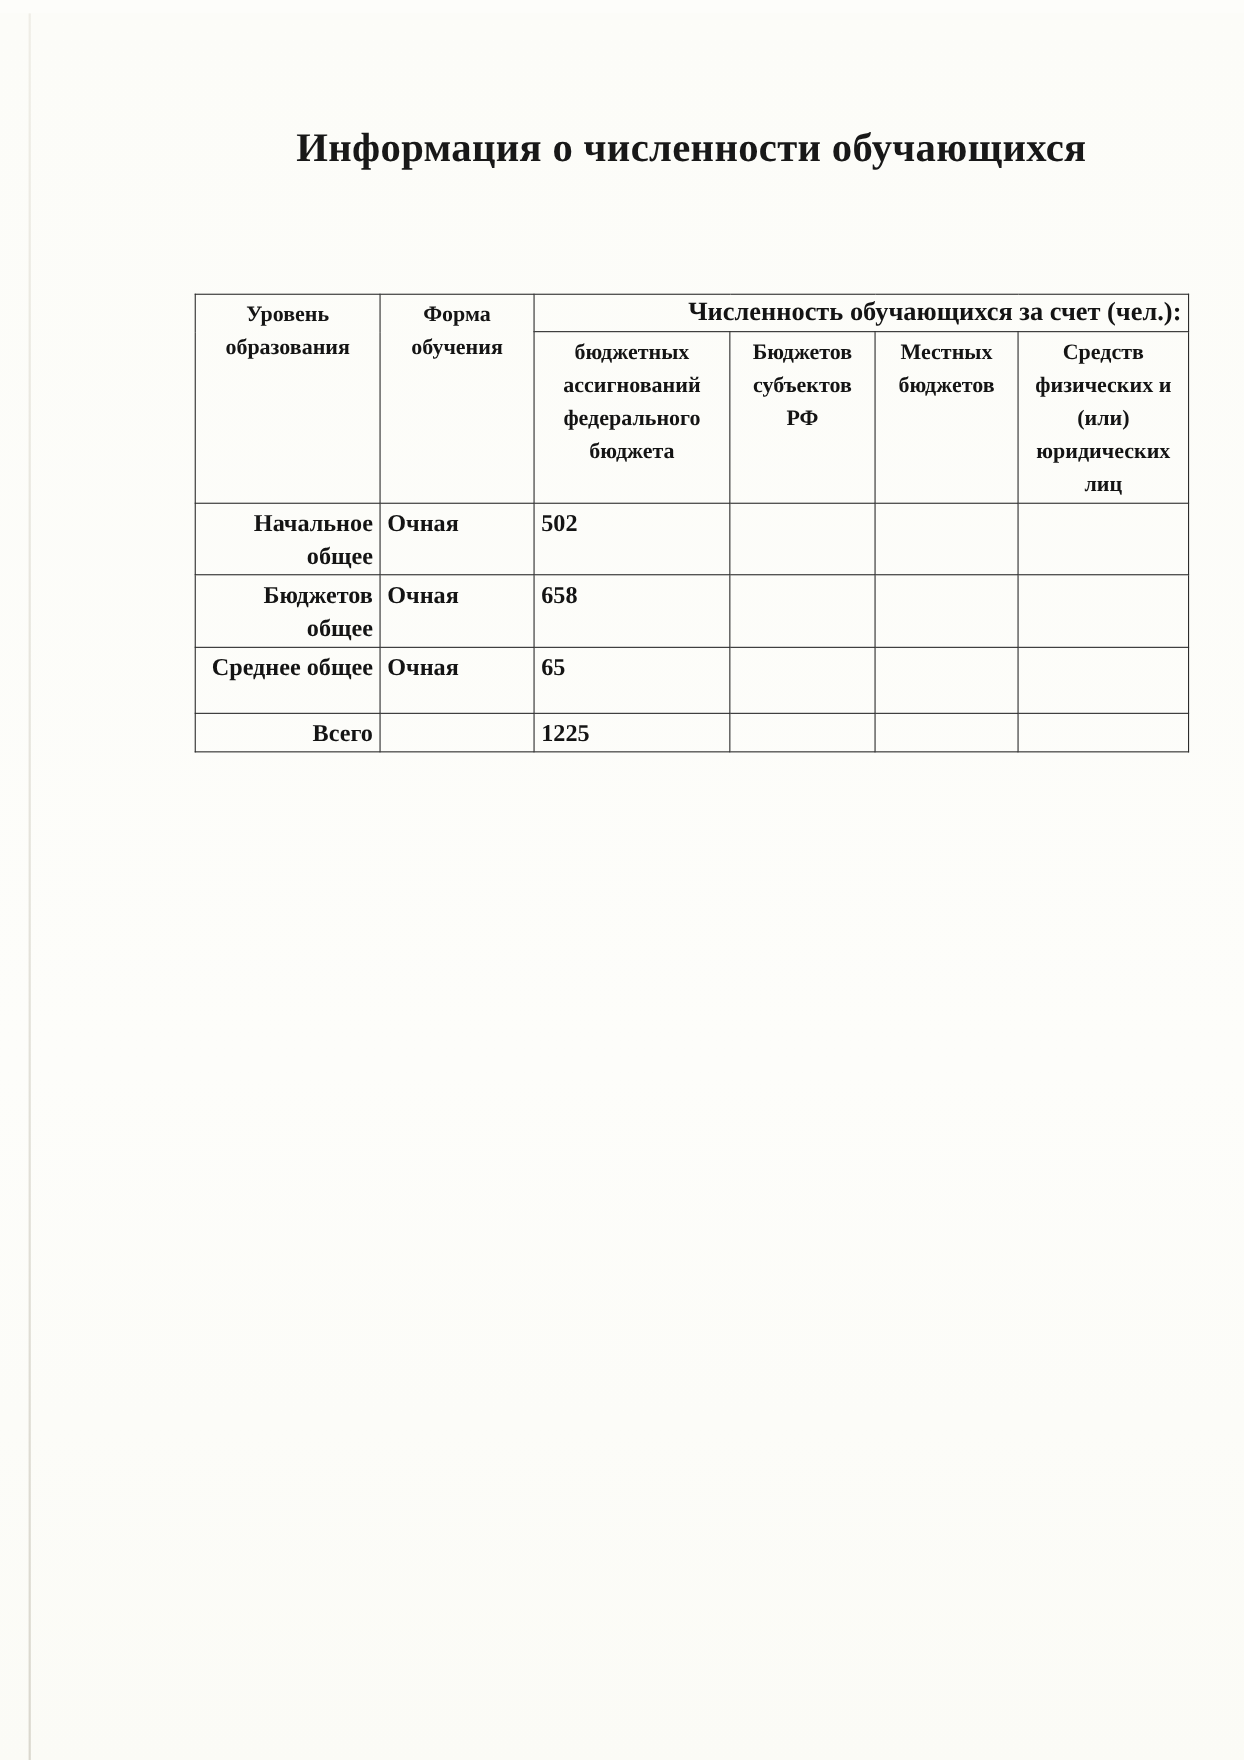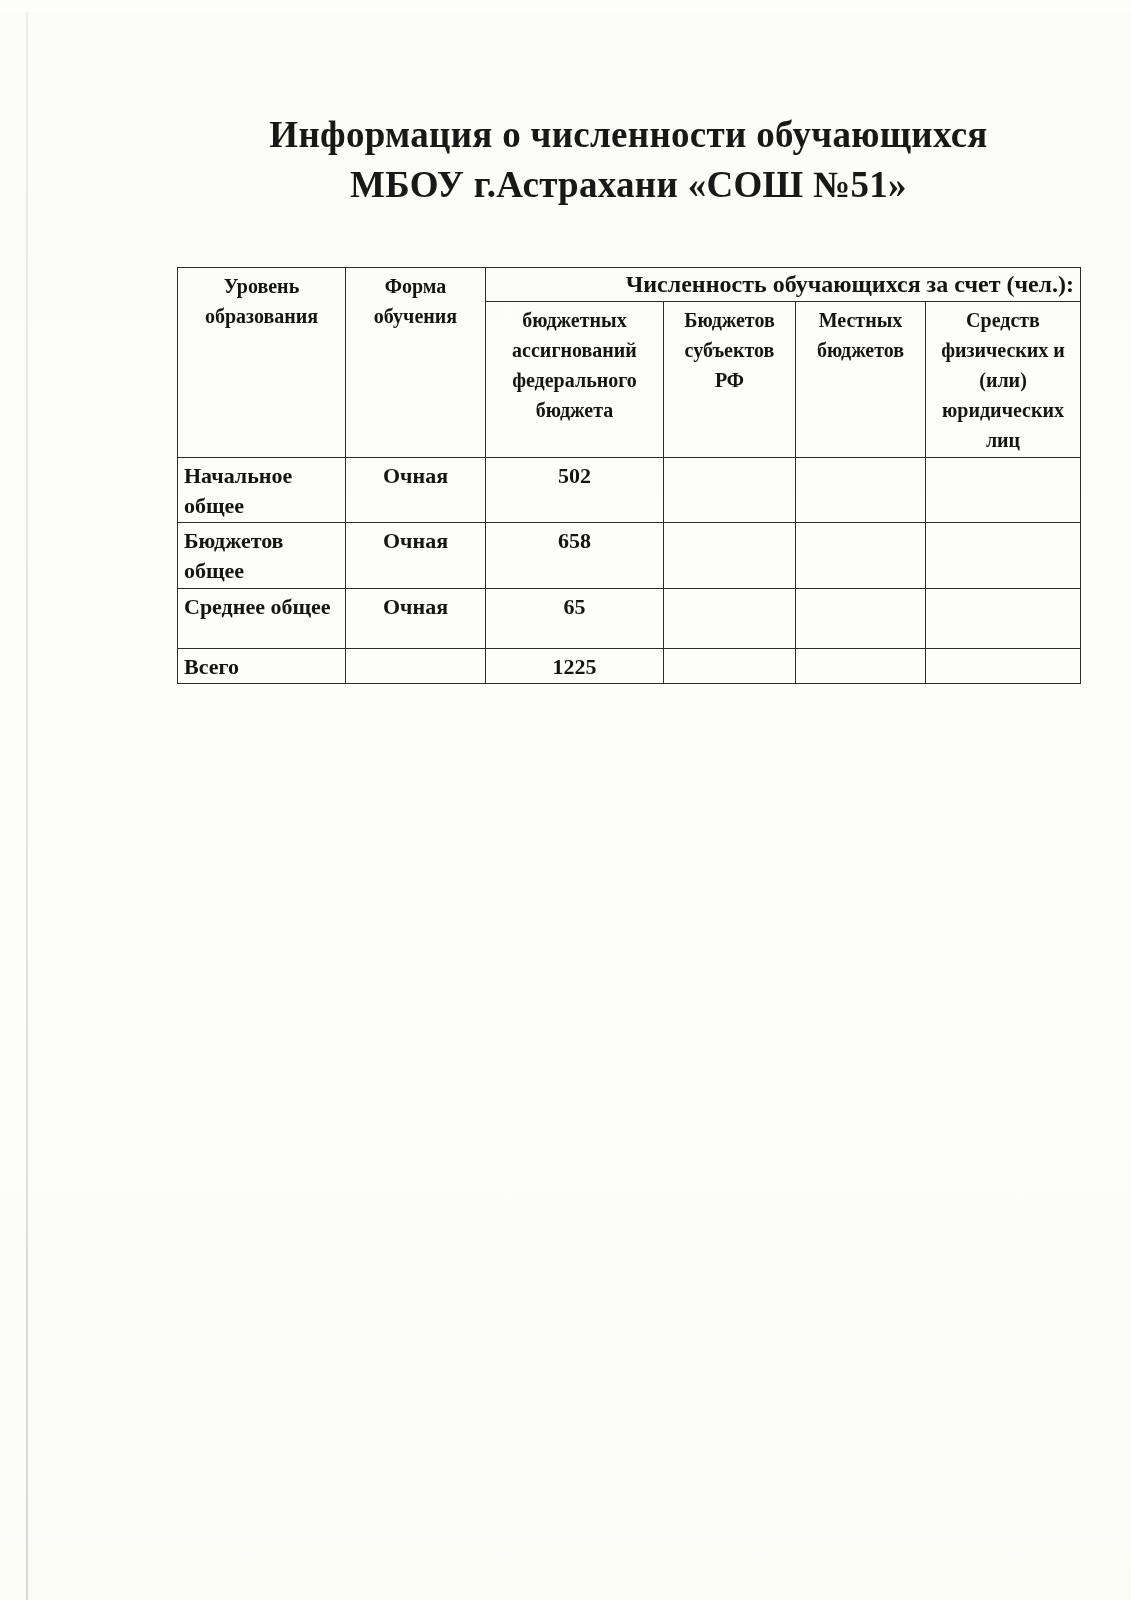--- a/index.html
+++ b/index.html
@@ -78,40 +78,39 @@
   th.h-sub {
     font-size: 20px;
     line-height: 1.5;
     height: 120px;
     padding-top: 5px;
   }
   tr.r-data { height: 60px; }
   tr.r-total { height: 33px; }
   td.c-level {
     font-size: 22px;
-    text-align: left;
+    text-align: right;
     padding-left: 9px;
     line-height: 1.35;
   }
   td.c-form, td.c-num {
     font-size: 22px;
-    text-align: center;
+    text-align: left;
     line-height: 1.35;
   }
 </style>
 </head>
 <body>
 
 <div class="page">
 
   <div class="scan-seam"></div>
 
   <div class="title-block">
     <div>Информация о численности обучающихся</div>
-    <div>МБОУ г.Астрахани «СОШ №51»</div>
   </div>
 
   <table class="enrollment">
     <colgroup>
       <col style="width:168px">
       <col style="width:140px">
       <col style="width:178px">
       <col style="width:132px">
       <col style="width:130px">
       <col style="width:155px">

